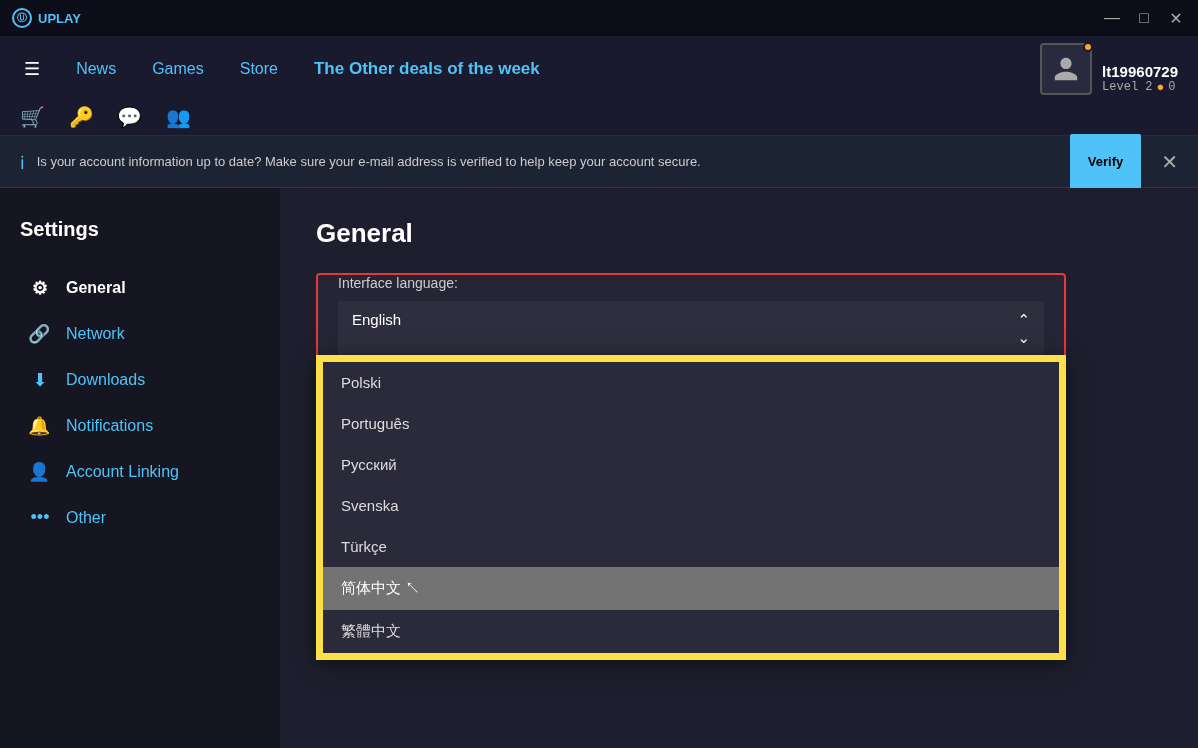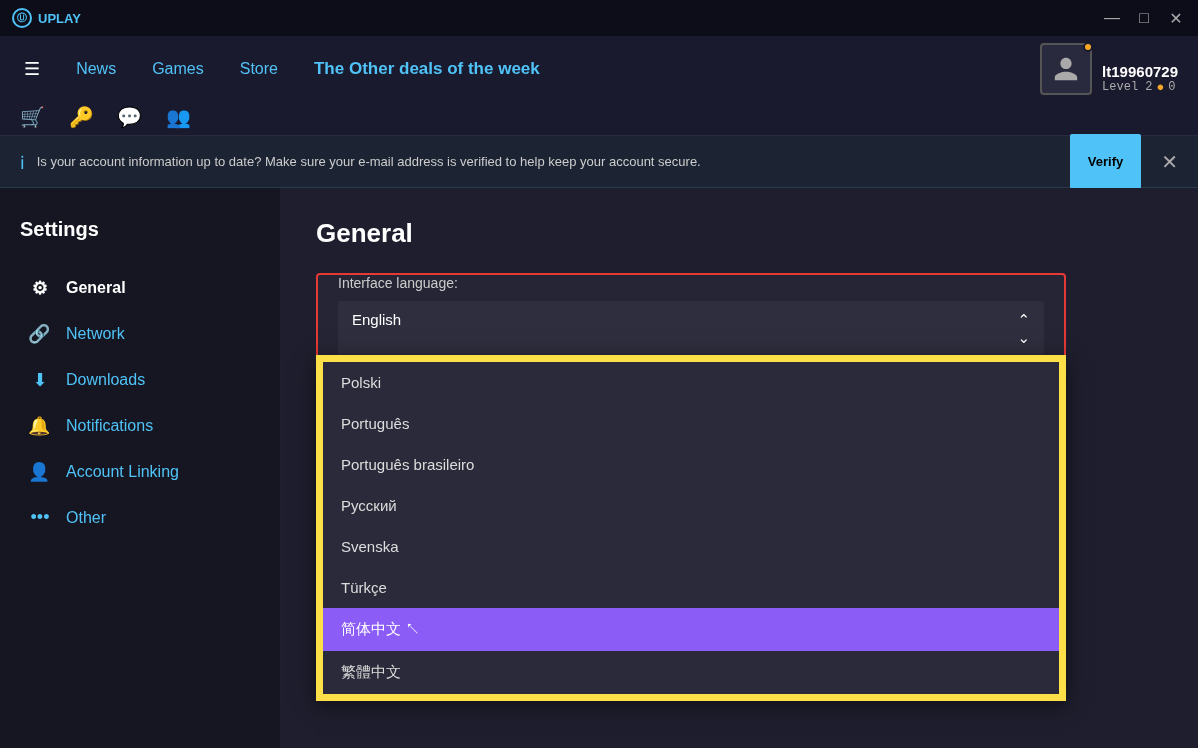--- a/index.html
+++ b/index.html
@@ -282,21 +282,21 @@
       z-index: 200;
       box-shadow: 0 4px 20px rgba(0,0,0,0.5);
     }
     .dropdown-item {
       padding: 12px 18px;
       font-size: 15px;
       color: #ddd;
       cursor: pointer;
     }
     .dropdown-item.selected {
-      background: #8b5cf6;
+      background: #737373;
       color: #fff;
     }
     .dropdown-item.selected::after {
       content: '';
     }
   </style>
 </head>
 <body>
 
 <div class="title-bar">
@@ -390,21 +390,20 @@
     <div class="language-section">
       <div class="language-label">Interface language:</div>
       <div class="language-select-display">
         <span>English</span>
         <span class="chevron-icon">⌃<br>⌄</span>
       </div>
 
       <div class="language-dropdown">
         <div class="dropdown-item">Polski</div>
         <div class="dropdown-item">Português</div>
-        <div class="dropdown-item">Português brasileiro</div>
         <div class="dropdown-item">Русский</div>
         <div class="dropdown-item">Svenska</div>
         <div class="dropdown-item">Türkçe</div>
         <div class="dropdown-item selected">
           <span>简体中文</span>
           <span> ↖</span>
         </div>
         <div class="dropdown-item">繁體中文</div>
       </div>
     </div>

